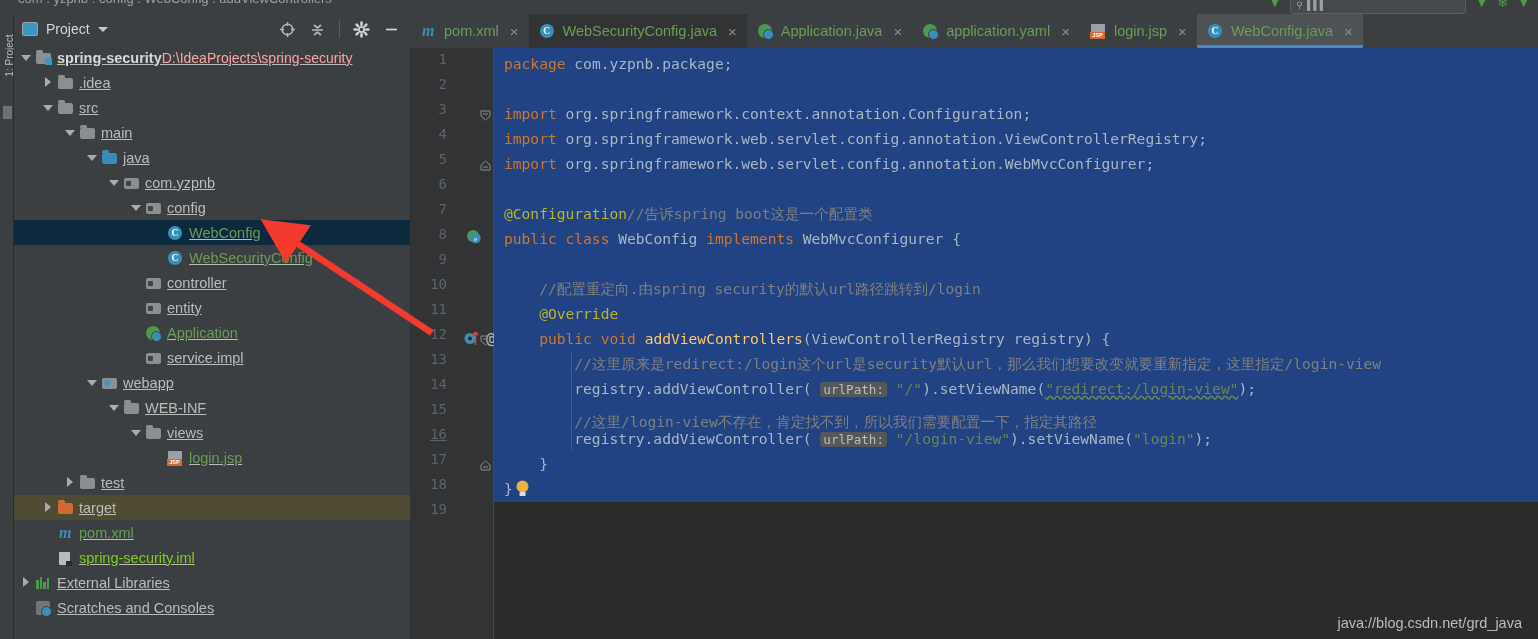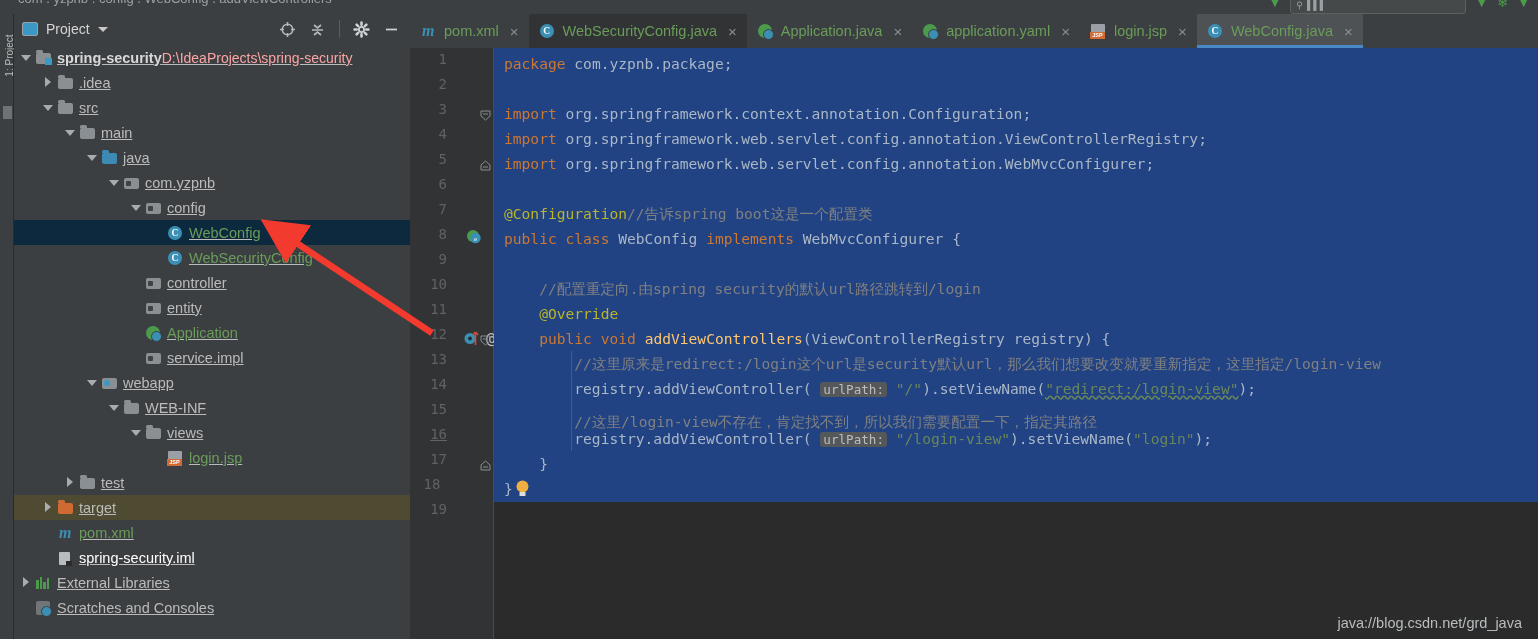--- a/index.html
+++ b/index.html
@@ -92,21 +92,21 @@
     border-top: 6px solid #a9acae;
   }
   .tw.right::after {
     content: ""; position: absolute; left: 3px; top: 1px;
     border-top: 5.5px solid transparent; border-bottom: 5.5px solid transparent;
     border-left: 6px solid #a9acae;
   }
   .tlabel { margin-left: 5px; }
   .tpath { margin-left: 0; color: #fca5a5; font-size: 14px; }
   .t-green { color: #6a9c5a; }
-  .t-red { color: #ffffff; }
+  .t-red { color: #84cc16; }
   .t-white { color: #bbbbbb; }
   .t-bold { font-weight: bold; color: #d8d8d8; }
 
   
   .ic { position: relative; width: 16px; height: 16px; flex: none; }
   .folder {
     position: absolute; left: 0; top: 3px; width: 15px; height: 11px;
     background: #8a8f93; border-radius: 1.5px 2px 2px 2px;
   }
   .folder::before {
@@ -587,21 +587,21 @@
           <div class="ln" style="top: 178px;">8</div>
           <div class="ln" style="top: 203px;">9</div>
           <div class="ln" style="top: 228px;">10</div>
           <div class="ln" style="top: 253px;">11</div>
           <div class="ln" style="top: 278px;">12</div>
           <div class="ln" style="top: 303px;">13</div>
           <div class="ln" style="top: 328px;">14</div>
           <div class="ln" style="top: 353px;">15</div>
           <div class="ln" style="top: 378px; text-decoration: underline;">16</div>
           <div class="ln" style="top: 403px;">17</div>
-          <div class="ln" style="top: 428px; text-align: center;">18</div>
+          <div class="ln" style="top: 428px;">18</div>
           <div class="ln" style="top: 453px;">19</div>
           <div class="gicon" style="left: 56px; top: 181px; width: 16px; height: 16px;"><svg viewBox="0 0 16 16">
               <circle cx="7" cy="7" r="6" fill="#4c9a4c"></circle>
               <circle cx="9.5" cy="9" r="5.2" fill="#3b8fb5"></circle>
               <text x="9.5" y="11.6" font-size="7" fill="#fff" text-anchor="middle" font-family="Liberation Serif">e</text>
             </svg></div>
           <div class="gicon" style="left: 54px; top: 281px; width: 16px; height: 17px;"><svg viewBox="0 0 16 17">
               <circle cx="6" cy="9.5" r="5.5" fill="#3b8fb5"></circle>
               <circle cx="6" cy="9.5" r="2" fill="#2b2b2b"></circle>
               <path d="M11.5 16V3M11.5 3l-2.6 3M11.5 3l2.6 3" stroke="#cc4b3a" stroke-width="1.7" fill="none"></path>

